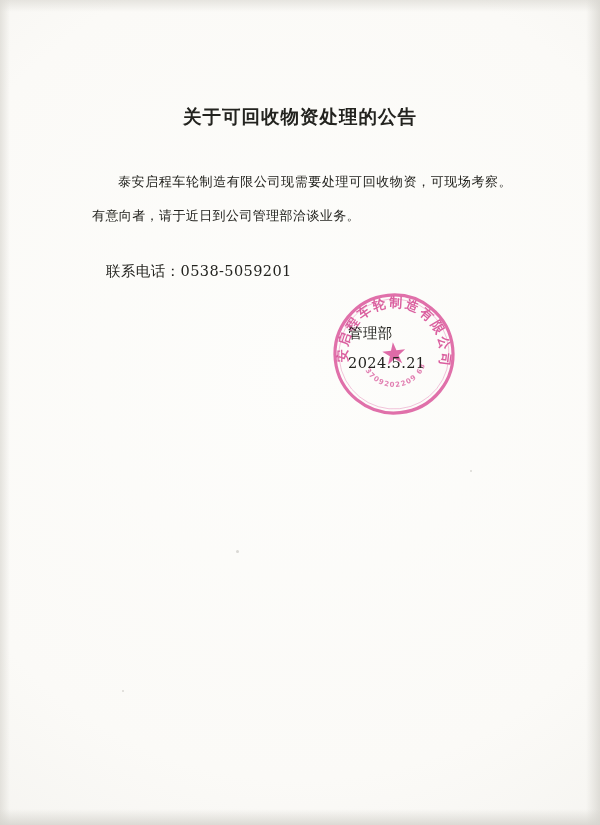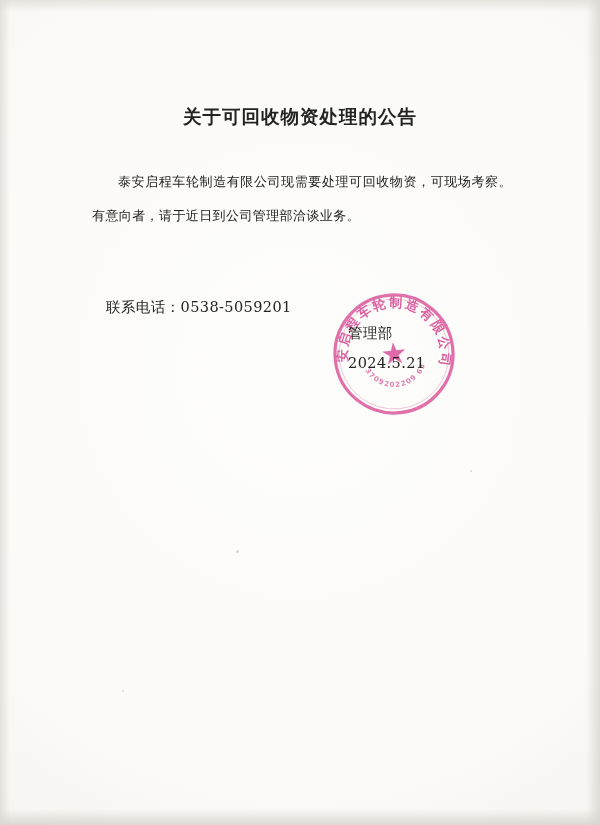--- a/index.html
+++ b/index.html
@@ -77,21 +77,20 @@
   }
 
   .contact {
     position: absolute;
     top: 262px;
     left: 106px;
     font-family: "DejaVu Serif", serif;
     font-size: 14.5px;
     color: #23231f;
     letter-spacing: .4px;
-    margin-top: 36px;
   }
 
   .signoff {
     position: absolute;
     top: 318px;
     left: 348px;
     font-family: "DejaVu Serif", serif;
     font-size: 14.5px;
     line-height: 30px;
     color: #23231f;

